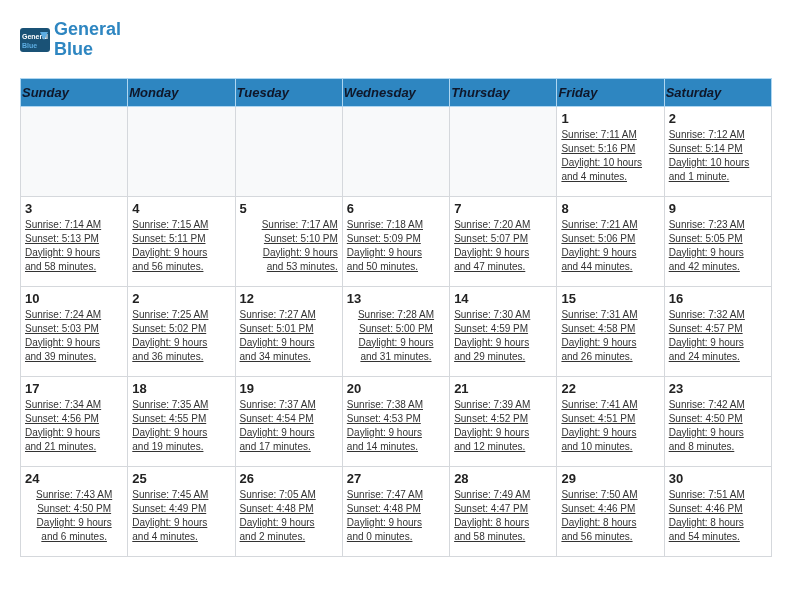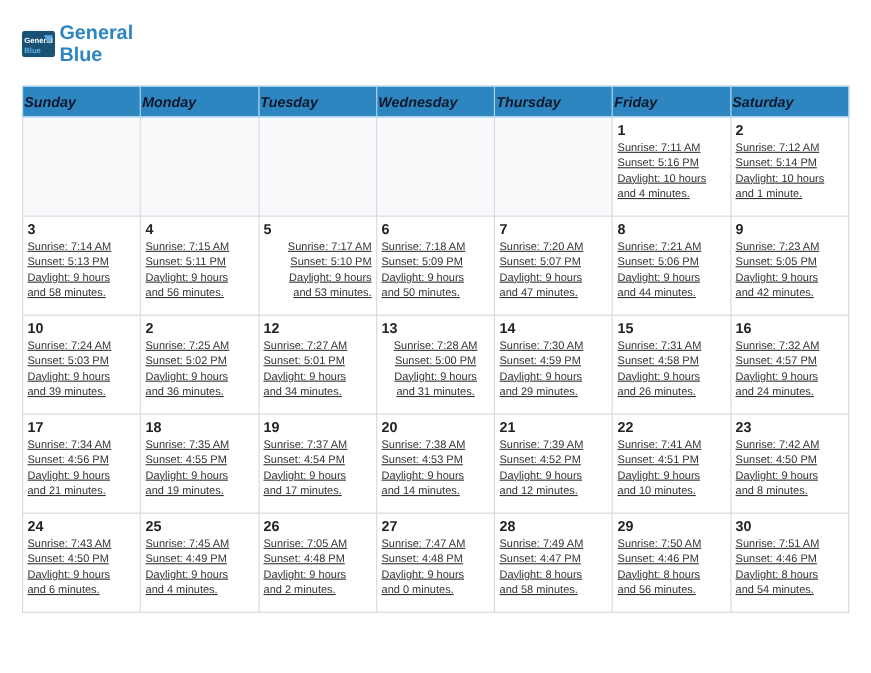--- a/index.html
+++ b/index.html
@@ -298,21 +298,21 @@
           <span class="day-number">23</span>
           <div class="day-info" style="white-space: pre-line;">Sunrise: 7:42 AM
 Sunset: 4:50 PM
 Daylight: 9 hours
 and 8 minutes.</div>
         </td>
       </tr>
       <tr>
         <td>
           <span class="day-number">24</span>
-          <div class="day-info" style="white-space: pre-line;">Sunrise: 7:43 AM
+          <div class="day-info" style="white-space: pre-line; text-align: center;">Sunrise: 7:43 AM
 Sunset: 4:50 PM
 Daylight: 9 hours
 and 6 minutes.</div>
         </td>
         <td>
           <span class="day-number">25</span>
           <div class="day-info" style="white-space: pre-line;">Sunrise: 7:45 AM
 Sunset: 4:49 PM
 Daylight: 9 hours
 and 4 minutes.</div>

